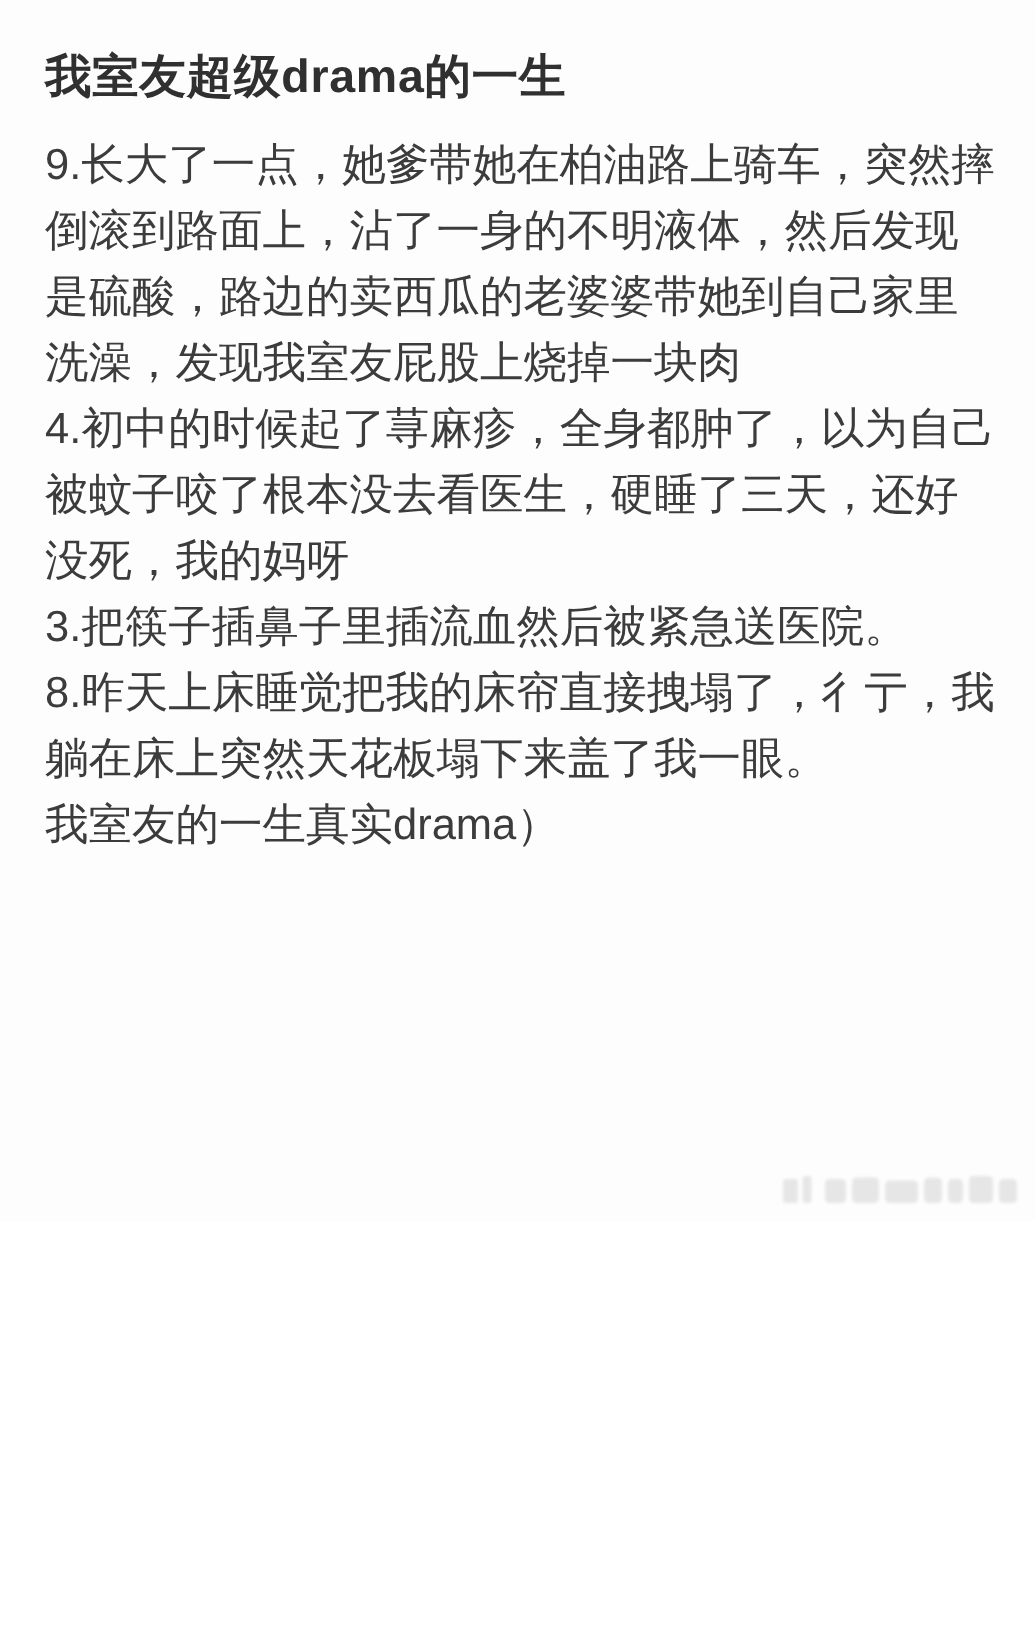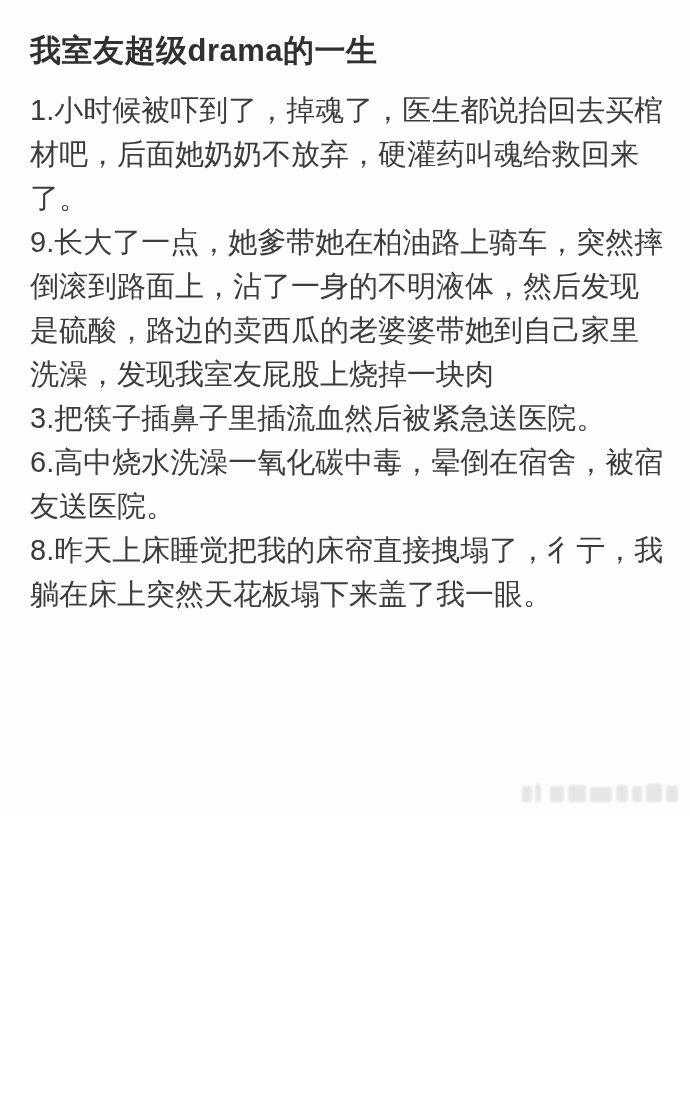--- a/index.html
+++ b/index.html
@@ -48,25 +48,25 @@
   }
 </style>
 </head>
 <body>
 
 <div class="page">
 
   <h1 class="post-title">我室友超级drama的一生</h1>
 
   <div class="story">
-    <p>1.小时候被吓到了，掉魂了，医生都说抬回去买棺材吧，后面她奶奶不放弃，硬灌药叫魂给救回来了。</p>
     <p>9.长大了一点，她爹带她在柏油路上骑车，突然摔倒滚到路面上，沾了一身的不明液体，然后发现是硫酸，路边的卖西瓜的老婆婆带她到自己家里洗澡，发现我室友屁股上烧掉一块肉</p>
+    <p>4.初中的时候起了荨麻疹，全身都肿了，以为自己被蚊子咬了根本没去看医生，硬睡了三天，还好没死，我的妈呀</p>
     <p>3.把筷子插鼻子里插流血然后被紧急送医院。</p>
-    <p>6.高中烧水洗澡一氧化碳中毒，晕倒在宿舍，被宿友送医院。</p>
     <p>8.昨天上床睡觉把我的床帘直接拽塌了，彳亍，我躺在床上突然天花板塌下来盖了我一眼。</p>
+    <p>我室友的一生真实drama）</p>
   </div>
 
   <svg class="watermark" viewBox="0 0 156 26" xmlns="http://www.w3.org/2000/svg" aria-hidden="true">
     <g fill="#bdbdbd">
       <rect x="0" y="6" width="10" height="16" rx="2"></rect>
       <rect x="13" y="4" width="6" height="18" rx="2"></rect>
       <rect x="28" y="6" width="14" height="16" rx="3"></rect>
       <rect x="46" y="5" width="18" height="17" rx="3"></rect>
       <rect x="68" y="7" width="22" height="15" rx="3"></rect>
       <rect x="94" y="5" width="12" height="17" rx="3"></rect>

